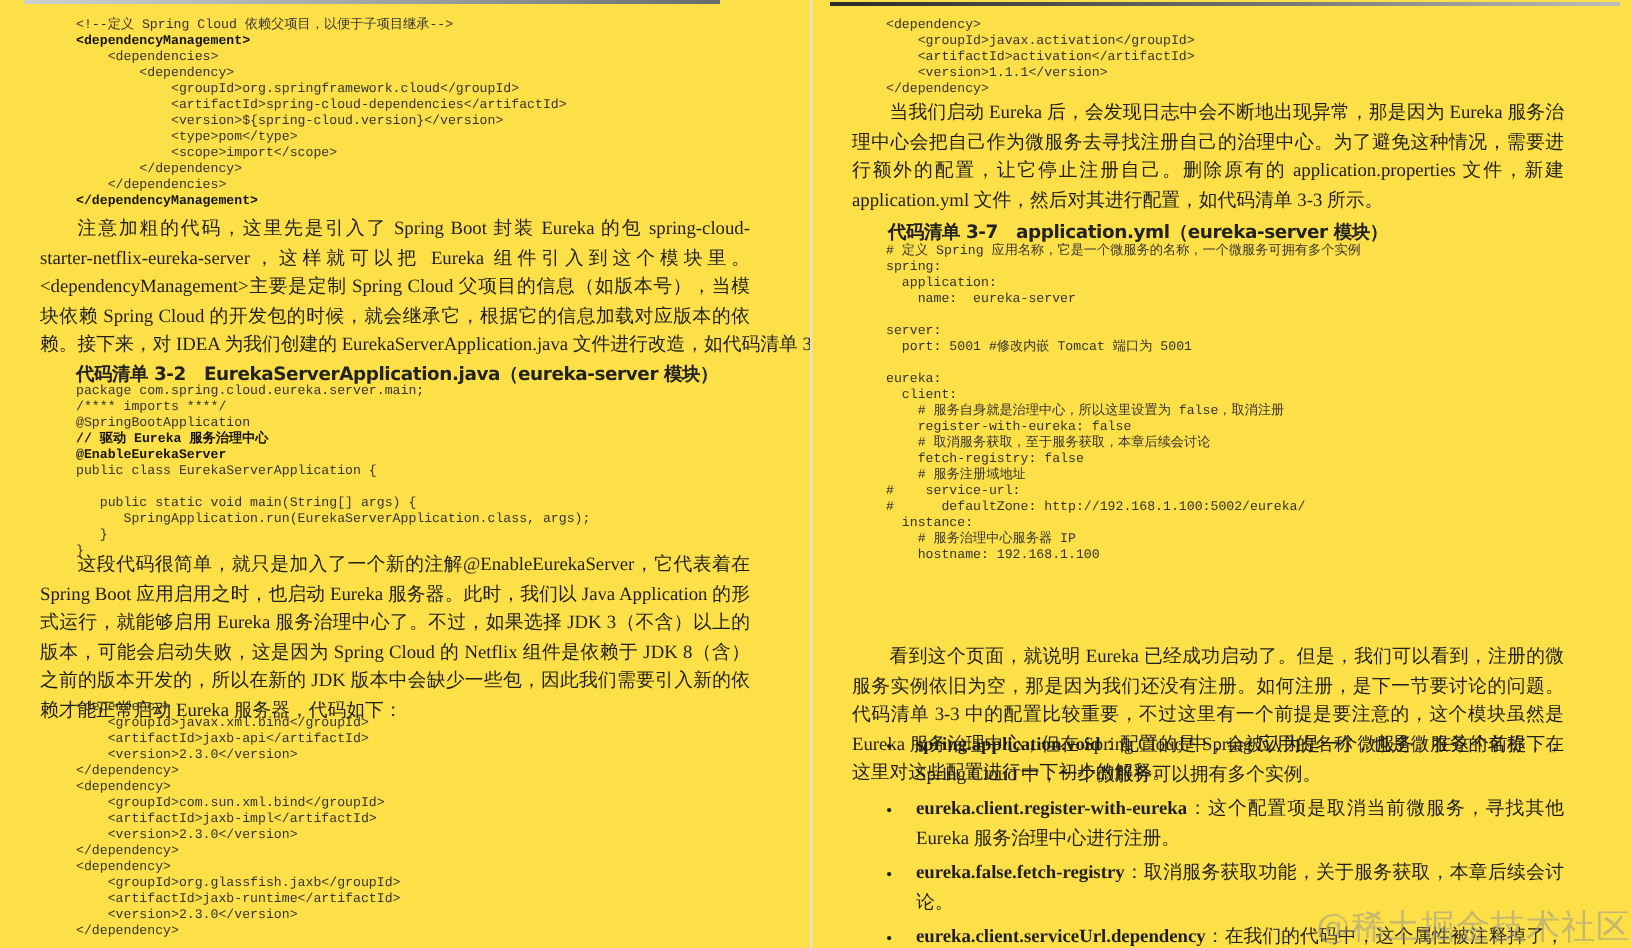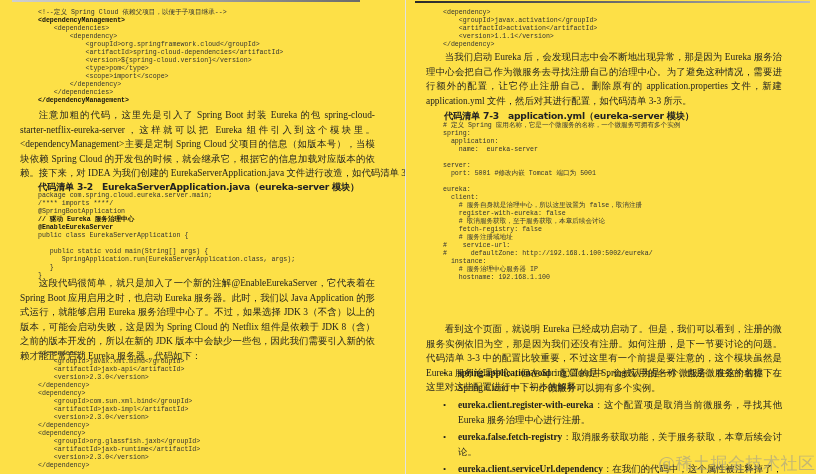--- a/index.html
+++ b/index.html
@@ -58,21 +58,21 @@
 <div class="page" id="right-page">
   <div class="topbar"></div>
 
   <div class="code" id="r-code1" style="left:37px; top:9px;"><div>&lt;dependency&gt;</div><div>    &lt;groupId&gt;javax.activation&lt;/groupId&gt;</div><div>    &lt;artifactId&gt;activation&lt;/artifactId&gt;</div><div>    &lt;version&gt;1.1.1&lt;/version&gt;</div><div>&lt;/dependency&gt;</div></div>
 
   <div class="prose" style="left:20px; top:50px; width:356px;">
     <p class="indent">当我们启动 Eureka 后，会发现日志中会不断地出现异常，那是因为 Eureka 服务治理中心会把自己作为微服务去寻找注册自己的治理中心。为了避免这种情况，需要进行额外的配置，让它停止注册自己。删除原有的 application.properties 文件，新建 application.yml 文件，然后对其进行配置，如代码清单 3-3 所示。</p>
   </div>
 
   <div class="listing-title" style="left:38px; top:110px;">
-    <span class="num">代码清单 7-3</span><span>application.yml（eureka-server 模块）</span>
+    <span class="num">代码清单 3-7</span><span>application.yml（eureka-server 模块）</span>
   </div>
 
   <div class="code" id="r-code2" style="left:37px; top:122px;"><div># 定义 Spring 应用名称，它是一个微服务的名称，一个微服务可拥有多个实例</div><div>spring:</div><div>  application:</div><div>    name:  eureka-server</div><div> </div><div>server:</div><div>  port: 5001 #修改内嵌 Tomcat 端口为 5001</div><div> </div><div>eureka:</div><div>  client:</div><div>    # 服务自身就是治理中心，所以这里设置为 false，取消注册</div><div>    register-with-eureka: false</div><div>    # 取消服务获取，至于服务获取，本章后续会讨论</div><div>    fetch-registry: false</div><div>    # 服务注册域地址</div><div>#    service-url:</div><div>#      defaultZone: http://192.168.1.100:5002/eureka/</div><div>  instance:</div><div>    # 服务治理中心服务器 IP</div><div>    hostname: 192.168.1.100</div></div>
 
   <div class="prose" style="left:20px; top:322px; width:356px;">
     <p class="indent">看到这个页面，就说明 Eureka 已经成功启动了。但是，我们可以看到，注册的微服务实例依旧为空，那是因为我们还没有注册。如何注册，是下一节要讨论的问题。代码清单 3-3 中的配置比较重要，不过这里有一个前提是要注意的，这个模块虽然是 Eureka 服务治理中心，但在 Spring Cloud 中，会被认为是一个微服务。在这个前提下，这里对这些配置进行一下初步的解释。</p>
   </div>
 
   <ul class="bullets" id="r-bullets" style="left:34px; top:366px; width:342px;">
       <li><span class="dot">•</span><span class="key">spring.application.void</span><span>：配置的是 Spring 应用的名称，也是微服务的名称，在 Spring Cloud 中，一个微服务可以拥有多个实例。</span></li>

